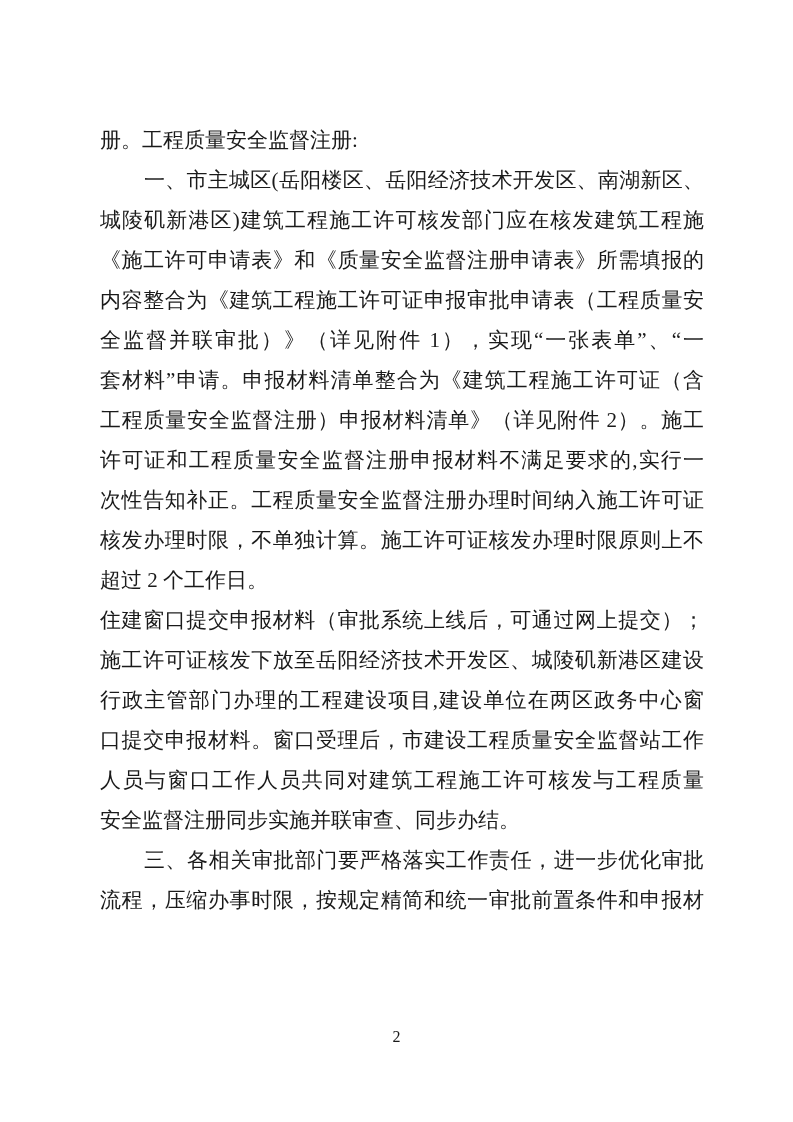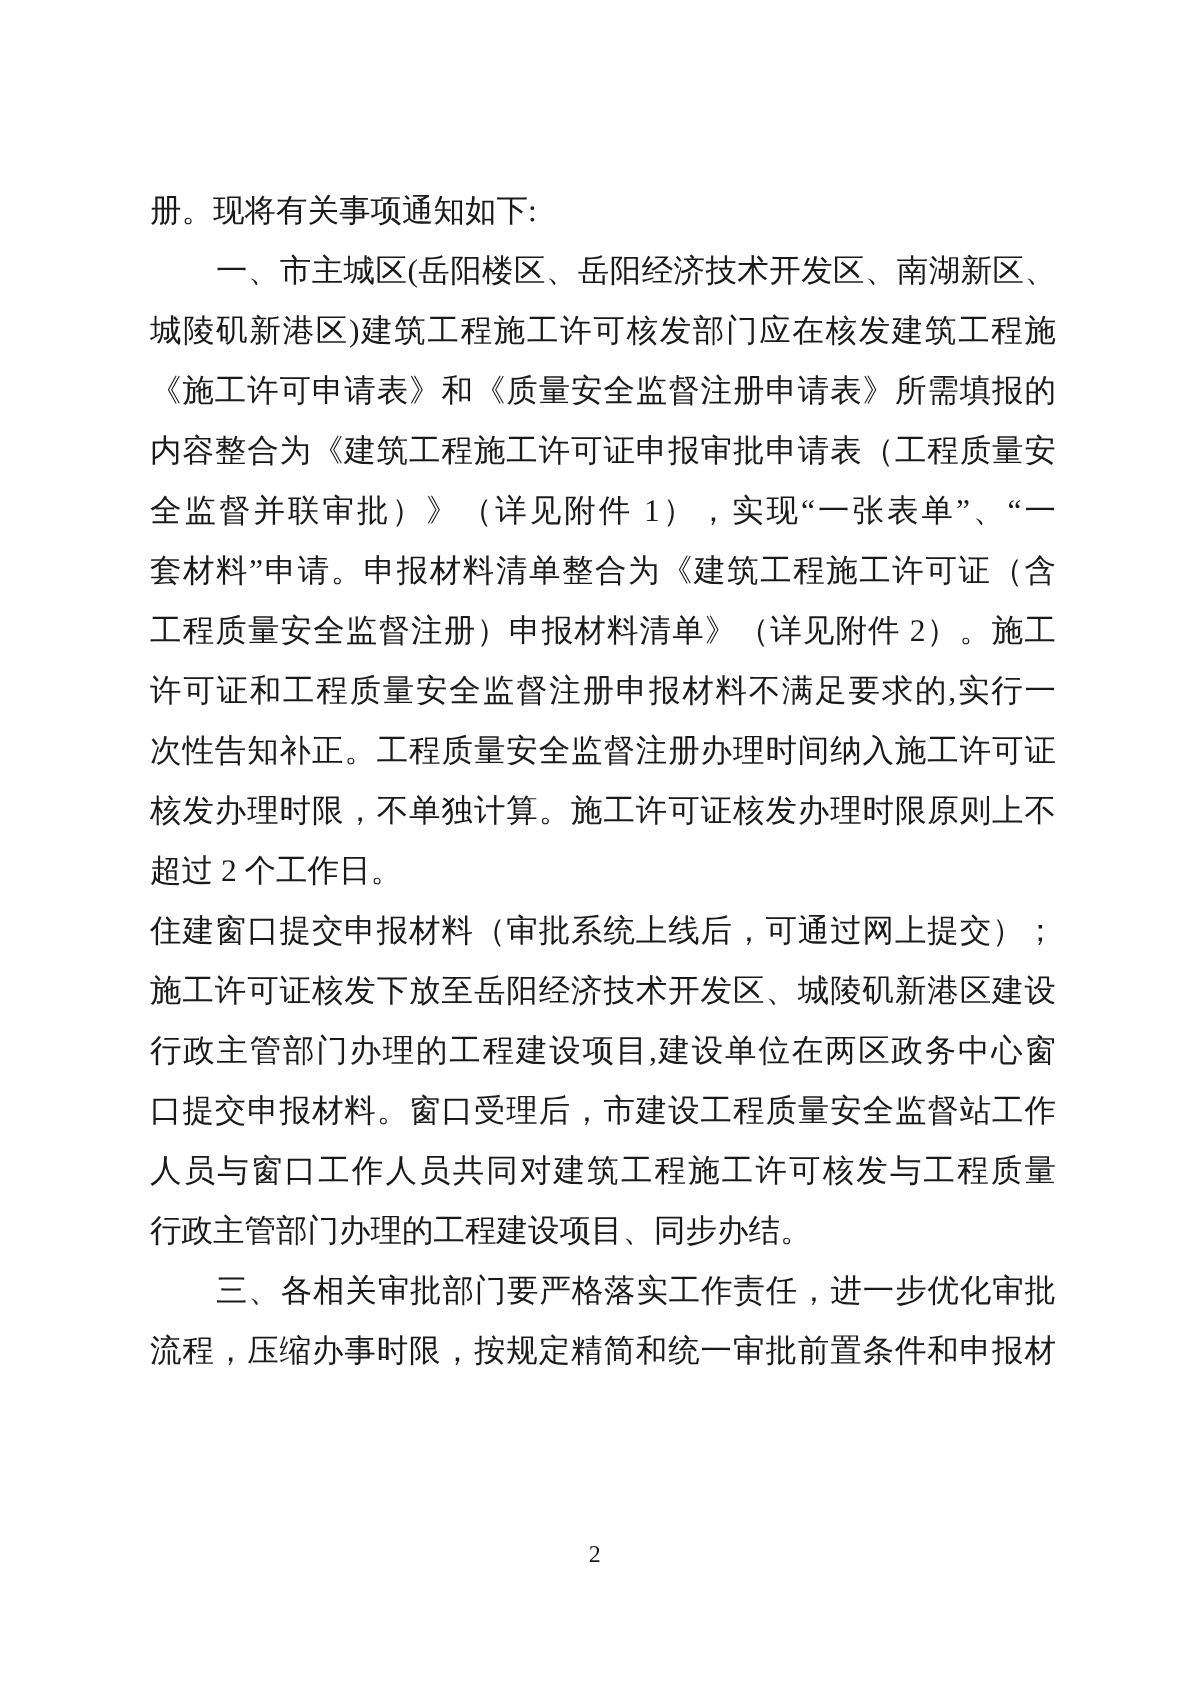--- a/index.html
+++ b/index.html
@@ -42,35 +42,35 @@
     text-align: center;
     font-size: 16px;
     color: #1a1a1a;
   }
 </style>
 </head>
 <body style="background: rgb(255, 255, 255); color: rgb(26, 26, 26);">
 
 <div class="page">
   <div class="text-block">
-    <div class="line end">册。现将有关事项通知如下:</div>
+    <div class="line end">册。工程质量安全监督注册:</div>
     <div class="line indent">一、市主城区(岳阳楼区、岳阳经济技术开发区、南湖新区、</div>
     <div class="line">城陵矶新港区)建筑工程施工许可核发部门应在核发建筑工程施</div>
     <div class="line">《施工许可申请表》和《质量安全监督注册申请表》所需填报的</div>
     <div class="line">内容整合为《建筑工程施工许可证申报审批申请表（工程质量安</div>
     <div class="line">全监督并联审批）》（详见附件 1），实现“一张表单”、“一</div>
     <div class="line">套材料”申请。申报材料清单整合为《建筑工程施工许可证（含</div>
     <div class="line">工程质量安全监督注册）申报材料清单》（详见附件 2）。施工</div>
     <div class="line">许可证和工程质量安全监督注册申报材料不满足要求的,实行一</div>
     <div class="line">次性告知补正。工程质量安全监督注册办理时间纳入施工许可证</div>
     <div class="line">核发办理时限，不单独计算。施工许可证核发办理时限原则上不</div>
     <div class="line end">超过 2 个工作日。</div>
     <div class="line">住建窗口提交申报材料（审批系统上线后，可通过网上提交）；</div>
     <div class="line">施工许可证核发下放至岳阳经济技术开发区、城陵矶新港区建设</div>
     <div class="line">行政主管部门办理的工程建设项目,建设单位在两区政务中心窗</div>
     <div class="line">口提交申报材料。窗口受理后，市建设工程质量安全监督站工作</div>
     <div class="line">人员与窗口工作人员共同对建筑工程施工许可核发与工程质量</div>
-    <div class="line end">行政主管部门办理的工程建设项目、同步办结。</div>
+    <div class="line end">安全监督注册同步实施并联审查、同步办结。</div>
     <div class="line indent">三、各相关审批部门要严格落实工作责任，进一步优化审批</div>
     <div class="line">流程，压缩办事时限，按规定精简和统一审批前置条件和申报材</div>
   </div>
   <div class="page-number">2</div>
 </div>
 
 </body></html>

